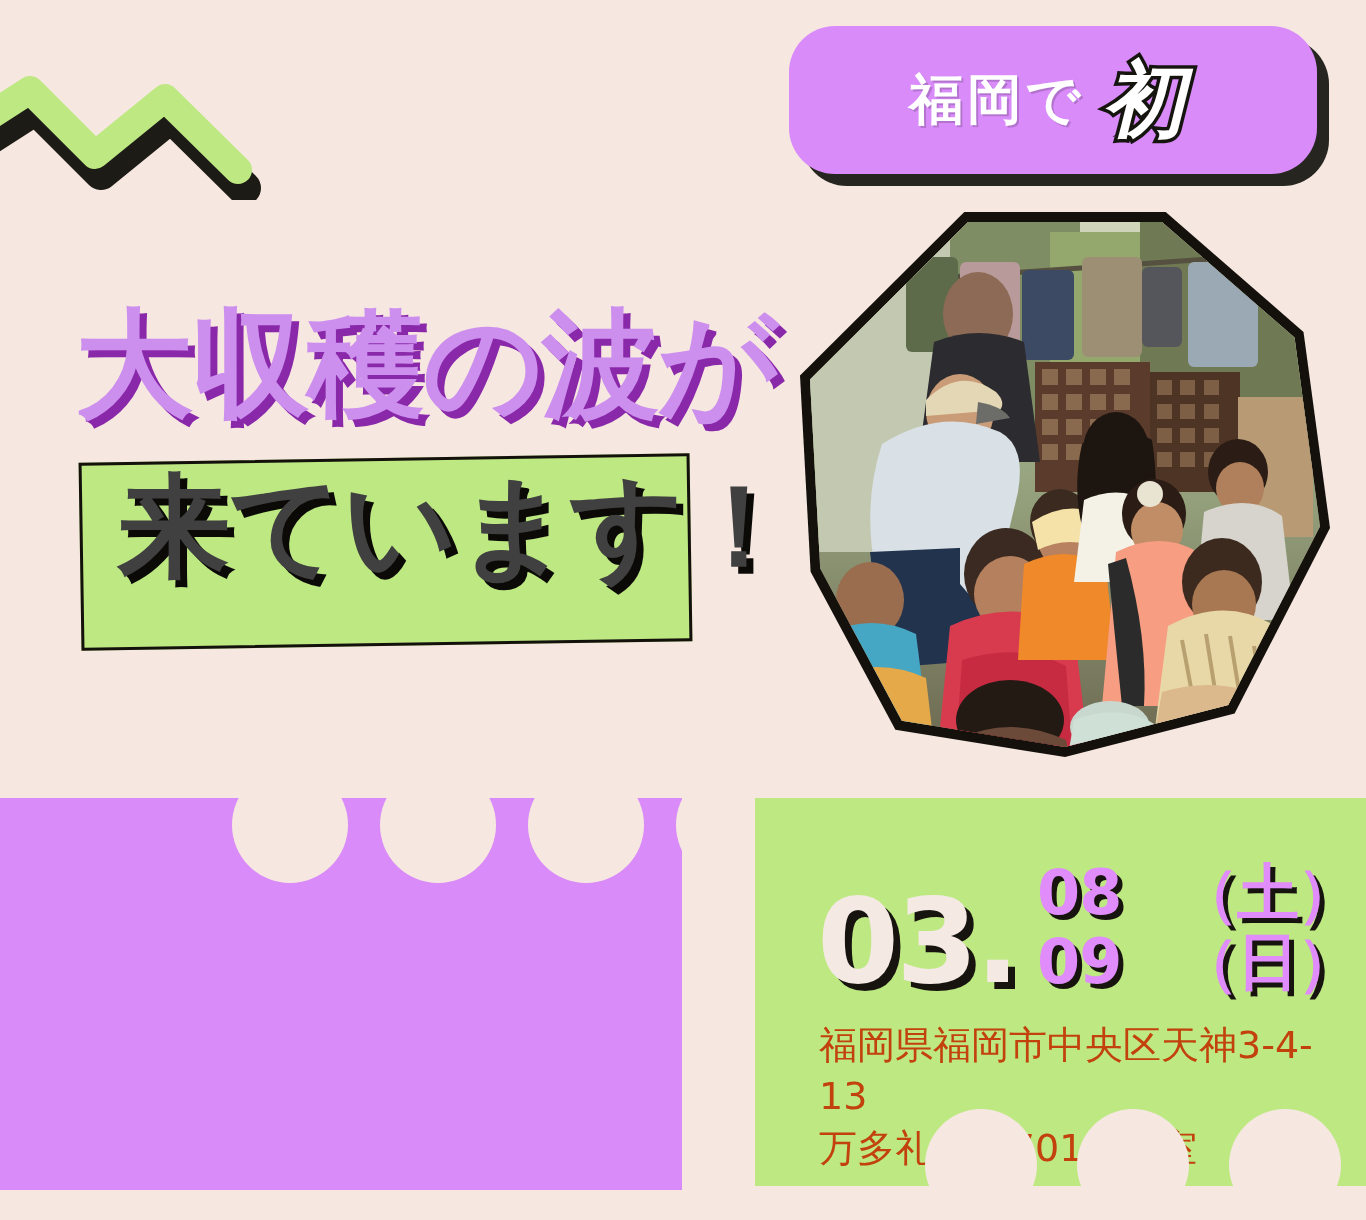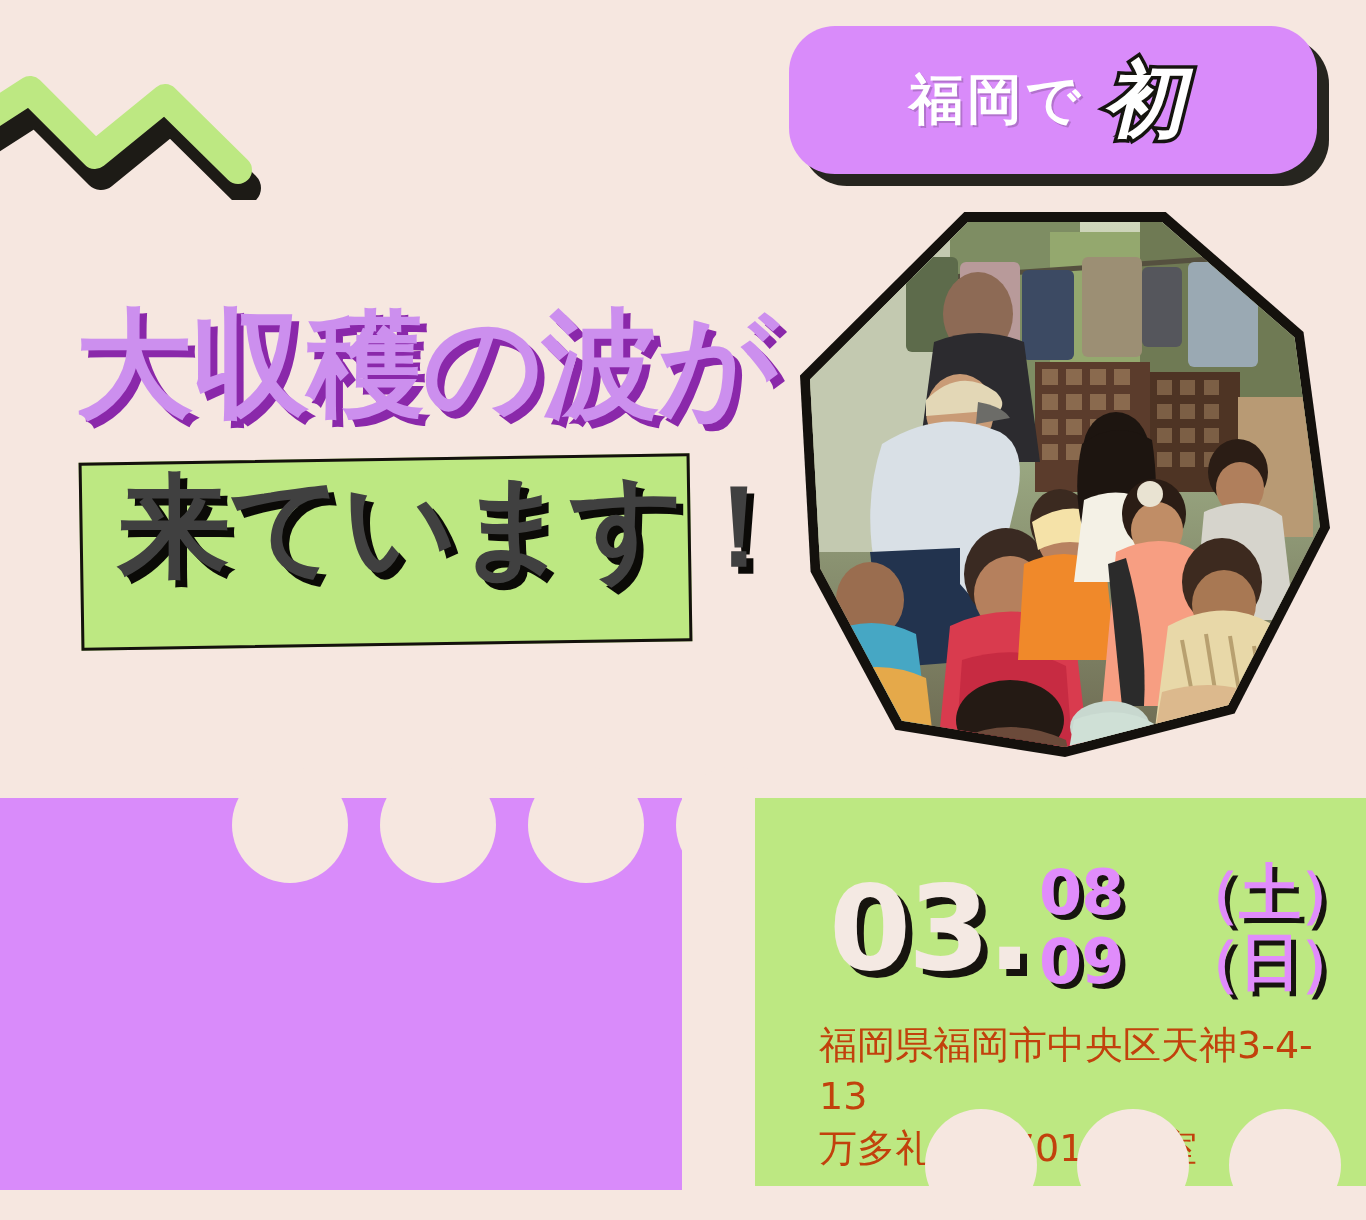--- a/index.html
+++ b/index.html
@@ -106,21 +106,21 @@
   .panel-green{
     position:absolute;left:755px;top:798px;width:611px;height:388px;
     background:#bde882;
   }
   .scallop-bot{position:absolute;bottom:-1px;left:0;width:611px;height:60px;}
   .scallop-bot span{
     position:absolute;bottom:-34px;width:112px;height:112px;border-radius:50%;
     background:#f6e7e0;
   }
   .date-row{
-    position:absolute;left:74px;top:52px;display:flex;align-items:flex-start;
+    position:absolute;left:62px;top:52px;display:flex;align-items:flex-end;gap:10px;
   }
   .month{
     font-size:118px;font-weight:900;line-height:.95;color:#f4e9e3;
     text-shadow:7px 7px 0 #17140f;
     font-family:"DejaVu Sans","Liberation Sans",sans-serif;
     letter-spacing:-3px;
     margin-top:22px;
   }
   .days{display:flex;flex-direction:column;margin-left:10px;margin-top:8px;}
   .dayline{display:flex;align-items:center;}

